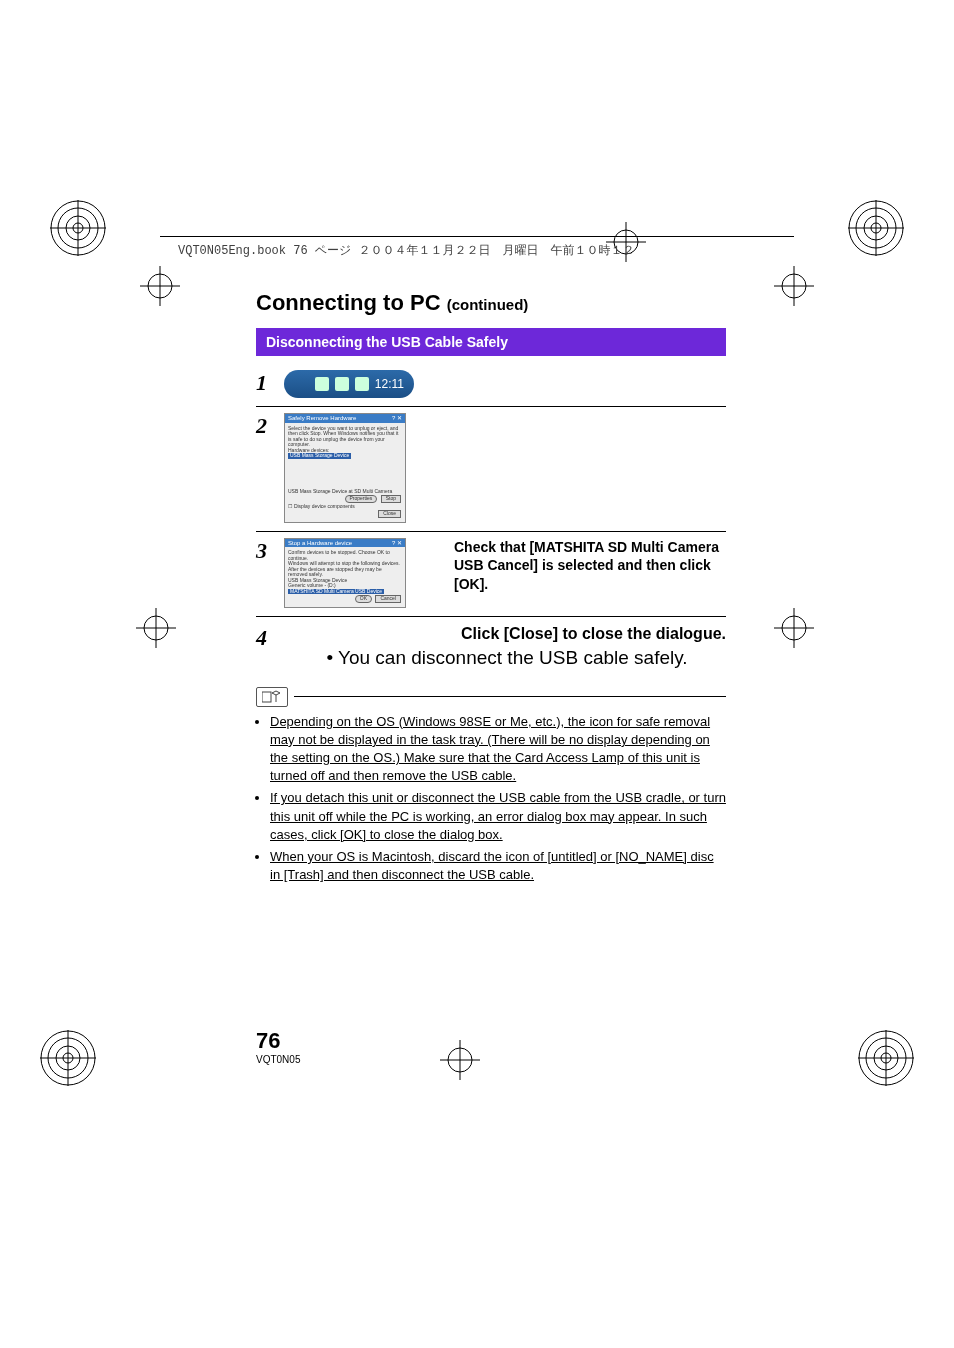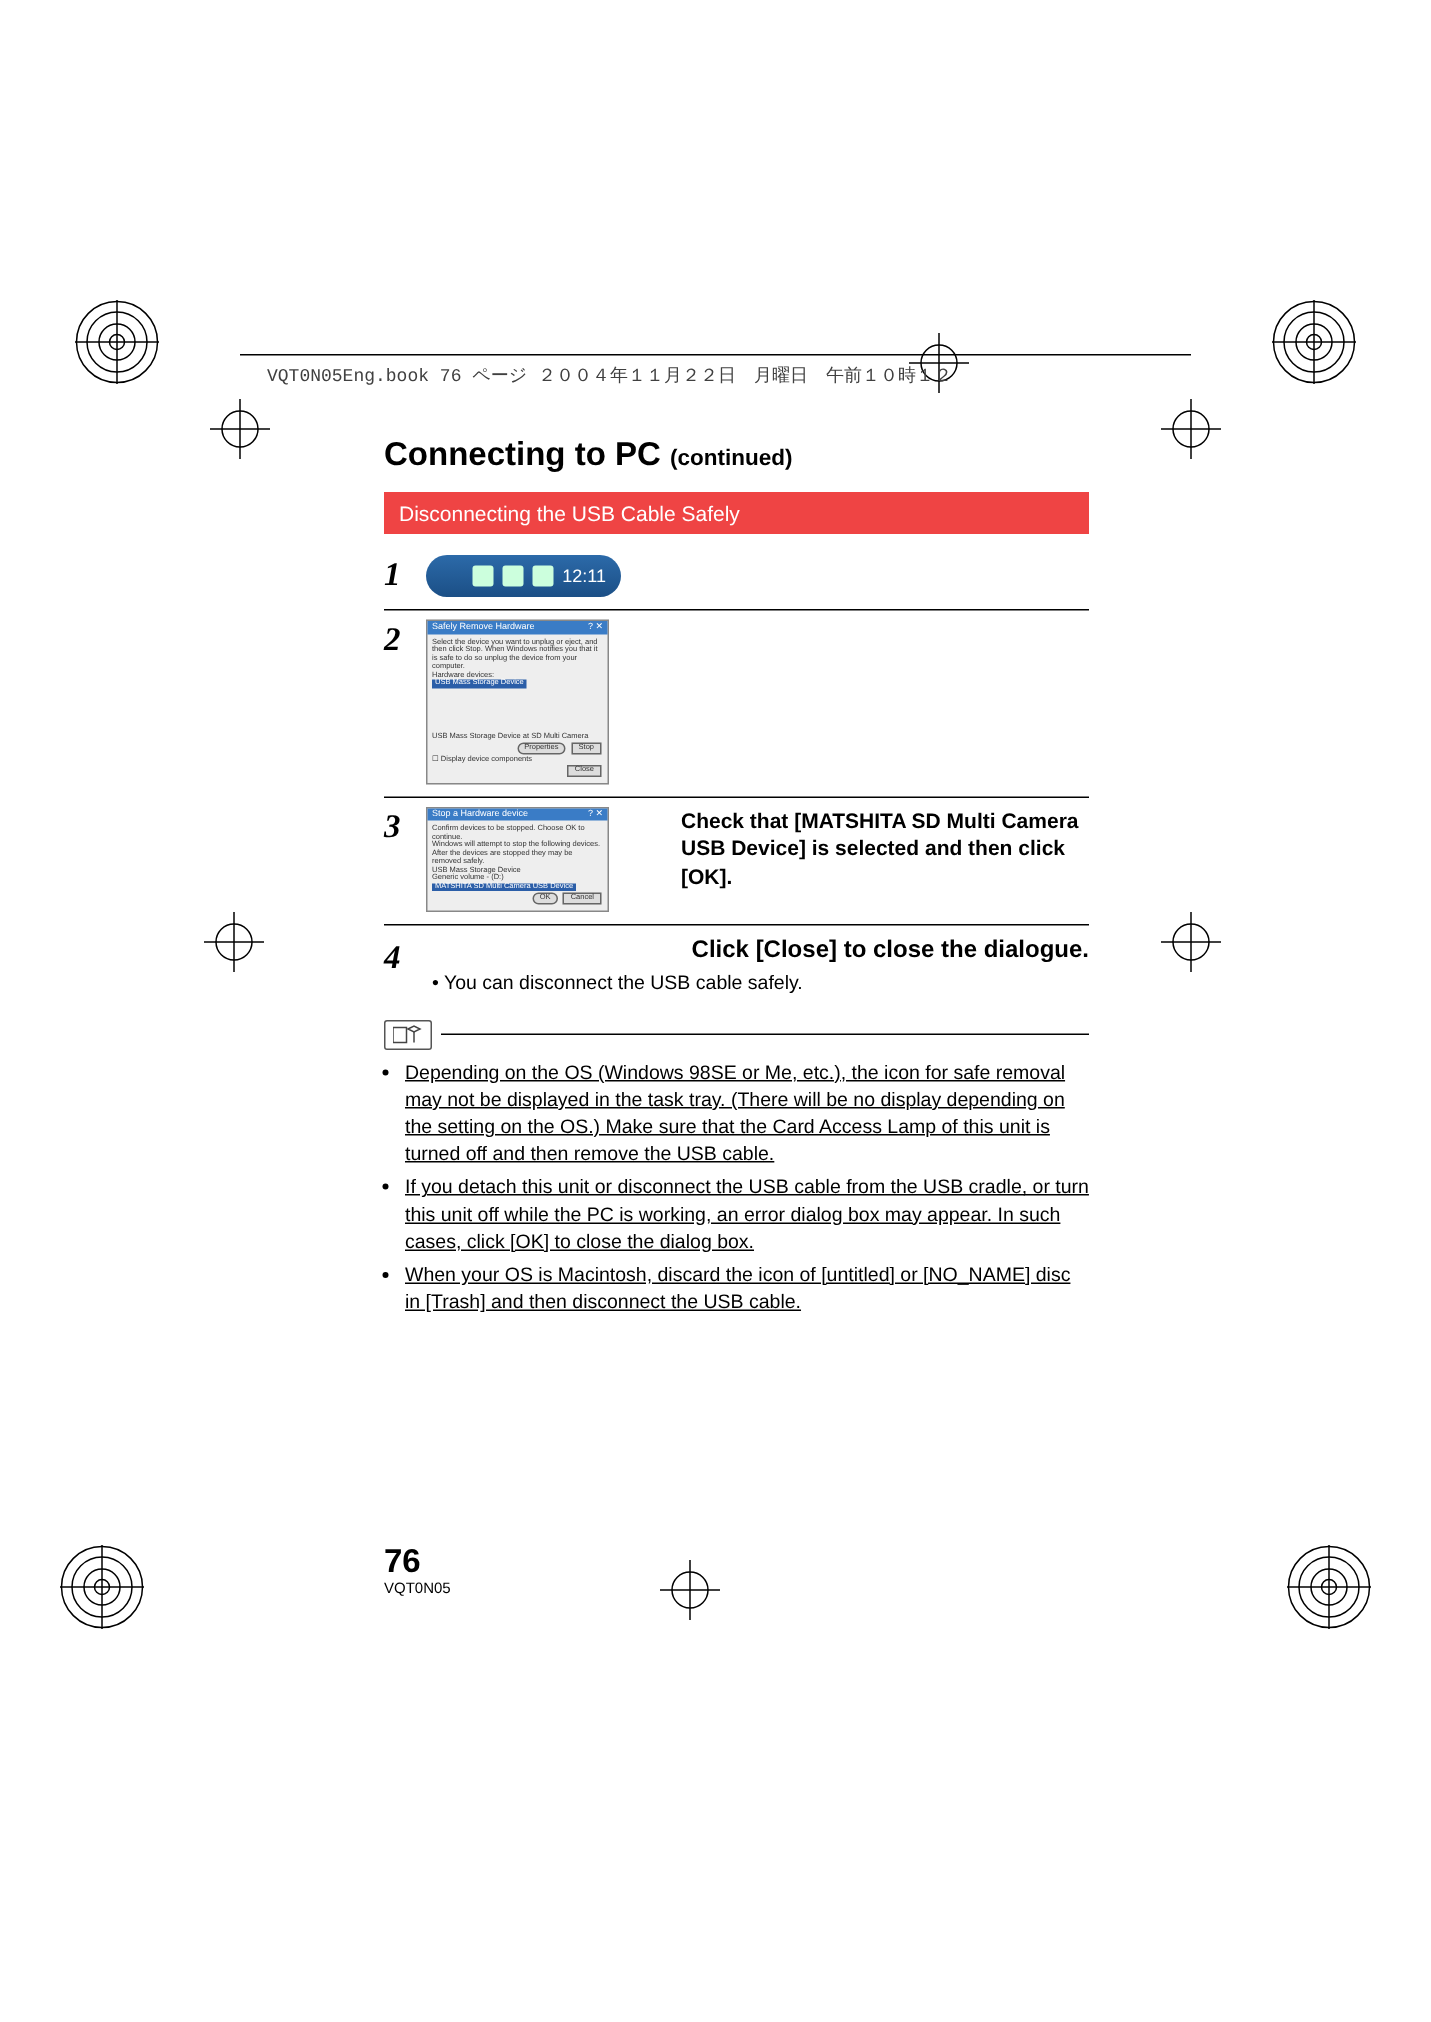--- a/index.html
+++ b/index.html
@@ -51,24 +51,24 @@
     font-size: 22px;
     font-weight: bold;
     margin-bottom: 12px;
   }
   .title .cont {
     font-size: 15px;
     font-weight: bold;
     text-align: center;
   }
   .black-bar {
-    background: #ef4444;
+    background: #6d28d9;
     color: #fff;
     font-size: 14px;
-    font-weight: normal;
+    font-weight: bold;
     padding: 6px 10px;
     margin-bottom: 8px;
   }
   .step-row {
     display: flex;
     border-bottom: 1px solid #000;
     padding: 6px 0 8px 0;
     align-items: flex-start;
   }
   .step-num {
@@ -97,22 +97,23 @@
   }
   .step-4 .step-num { width: 28px; flex: 0 0 28px; }
   .step-4-body { flex: 1; }
   .step-4-heading {
     font-size: 16px;
     font-weight: bold;
     margin-bottom: 4px;
     text-align: right;
   }
   .step-4-sub {
-    font-size: 13px;
+    font-size: 19px;
     margin-left: 4px;
+    text-align: center;
   }
   .note-icon-row {
     margin-top: 14px;
     margin-bottom: 6px;
     display: flex;
     align-items: center;
   }
   .note-icon-box {
     border: 1px solid #555;
     border-radius: 2px;
@@ -352,21 +353,21 @@
           <span>USB Mass Storage Device</span><br>
           <span>Generic volume - (D:)</span><br>
           <span class="sel">MATSHITA SD Multi Camera USB Device</span>
           <div class="right">
             <span class="btn round">OK</span>
             <span class="btn">Cancel</span>
           </div>
         </div>
       </div>
     </div>
-    <div class="step-text">Check that [MATSHITA SD Multi Camera USB Device] is selected and then click [OK].</div>
+    <div class="step-text">Check that [MATSHITA SD Multi Camera USB Cancel] is selected and then click [OK].</div>
   </div>
 
   <div class="step-4">
     <div class="step-num">4</div>
     <div class="step-4-body">
       <div class="step-4-heading">Click [Close] to close the dialogue.</div>
       <div class="step-4-sub">
         <span>•</span>
         <span>You can disconnect the USB cable safely.</span>
       </div>

